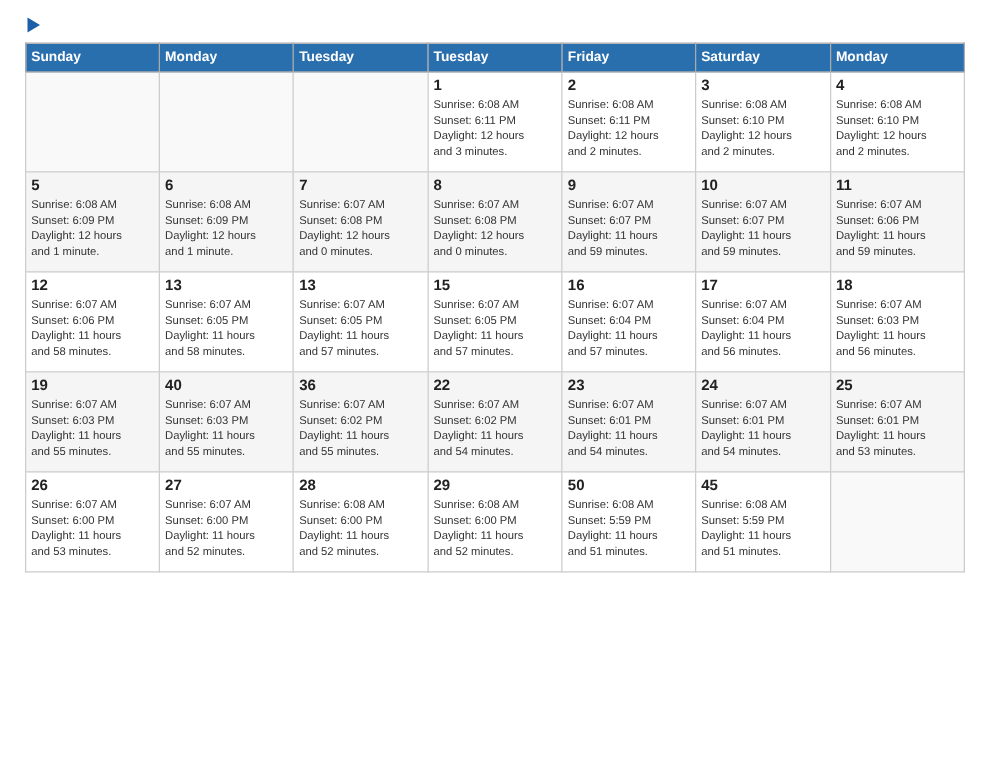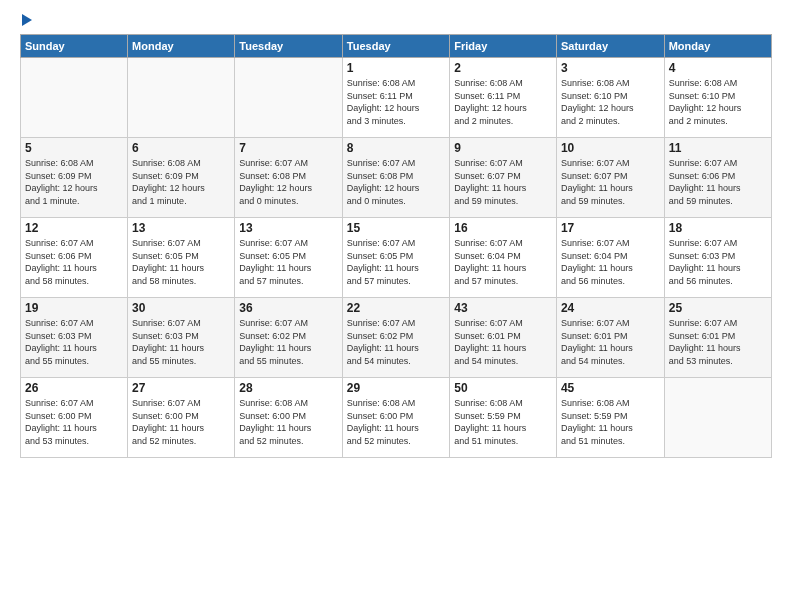--- a/index.html
+++ b/index.html
@@ -274,42 +274,42 @@
         </tr>
         <tr>
           <td>
             <div class="day-num">19</div>
             <div class="day-info" style="white-space: pre-line;">Sunrise: 6:07 AM
 Sunset: 6:03 PM
 Daylight: 11 hours
 and 55 minutes.</div>
           </td>
           <td>
-            <div class="day-num">30</div>
+            <div class="day-num">40</div>
             <div class="day-info" style="white-space: pre-line;">Sunrise: 6:07 AM
 Sunset: 6:03 PM
 Daylight: 11 hours
 and 55 minutes.</div>
           </td>
           <td>
             <div class="day-num">36</div>
             <div class="day-info" style="white-space: pre-line;">Sunrise: 6:07 AM
 Sunset: 6:02 PM
 Daylight: 11 hours
 and 55 minutes.</div>
           </td>
           <td>
             <div class="day-num">22</div>
             <div class="day-info" style="white-space: pre-line;">Sunrise: 6:07 AM
 Sunset: 6:02 PM
 Daylight: 11 hours
 and 54 minutes.</div>
           </td>
           <td>
-            <div class="day-num">43</div>
+            <div class="day-num">23</div>
             <div class="day-info" style="white-space: pre-line;">Sunrise: 6:07 AM
 Sunset: 6:01 PM
 Daylight: 11 hours
 and 54 minutes.</div>
           </td>
           <td>
             <div class="day-num">24</div>
             <div class="day-info" style="white-space: pre-line;">Sunrise: 6:07 AM
 Sunset: 6:01 PM
 Daylight: 11 hours

